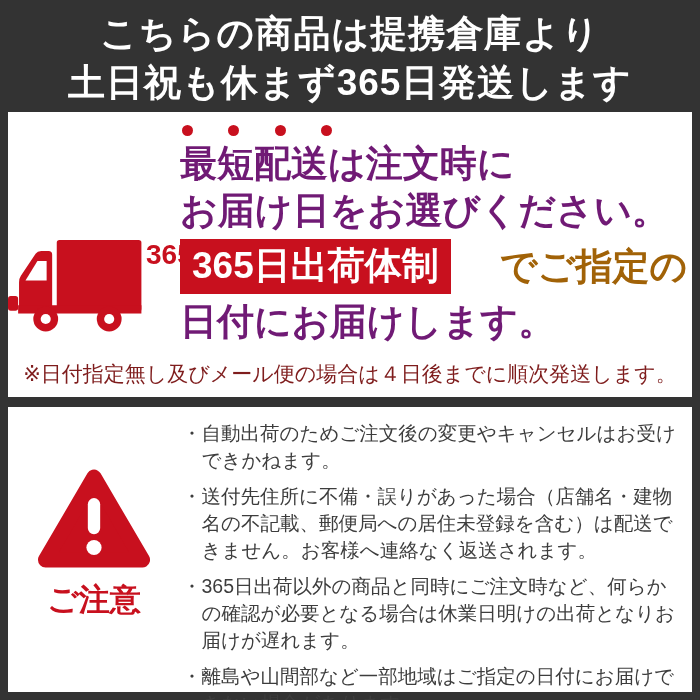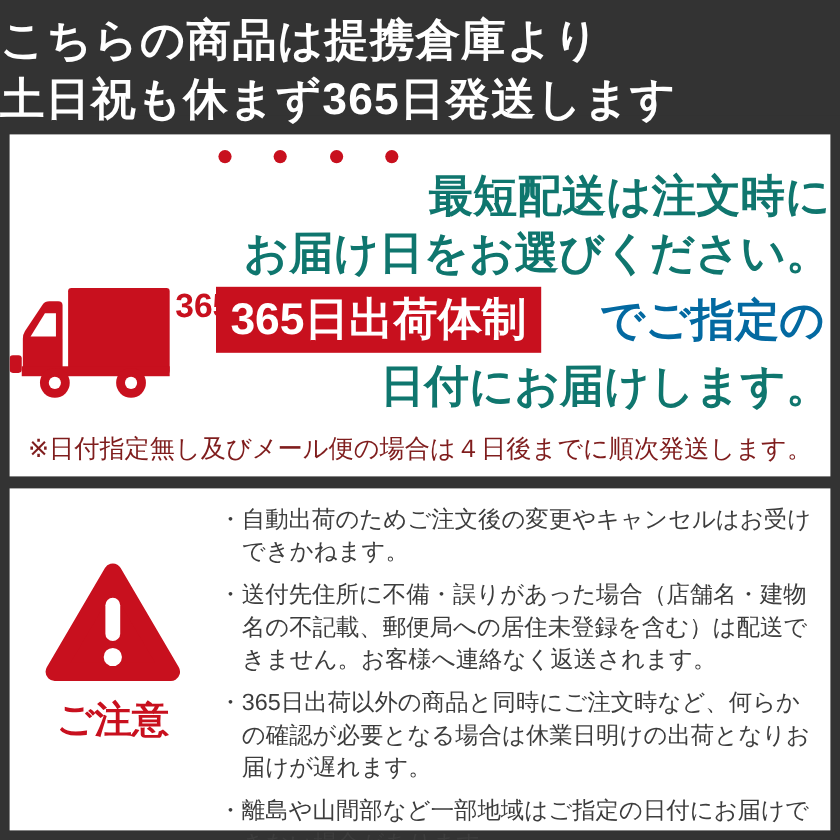--- a/index.html
+++ b/index.html
@@ -9,21 +9,21 @@
     font-family: "Liberation Sans", "DejaVu Sans", sans-serif;
     position: relative;
     overflow: hidden;
   }
 
   
   .banner {
     position: absolute; top: 0; left: 0; width: 700px; height: 96px;
     background: #333333;
     color: #ffffff;
-    text-align: left;
+    text-align: center;
     font-weight: bold;
   }
   .banner .line {
     font-size: 37px;
     line-height: 49px;
     letter-spacing: 1px;
     white-space: nowrap;
   }
   .banner .line1 { margin-top: 9px; }
 
@@ -51,32 +51,32 @@
   .emph-dots {
     width: 150px; height: 12px;
     display: flex; justify-content: space-between;
     margin: 0 0 3px 2px;
   }
   .emph-dots .dot {
     width: 11px; height: 11px; border-radius: 50%;
     background: #c8101e;
   }
   .red-line {
-    font-size: 37px; font-weight: bold; color: #0f766e;
-    line-height: 47px; white-space: nowrap; text-align: right;
+    font-size: 37px; font-weight: bold; color: #701a75;
+    line-height: 47px; white-space: nowrap;
   }
   .badge-row { display: flex; align-items: center; margin: 5px 0 4px 0; gap: 37px; }
   .badge {
     background: #c8101e; color: #ffffff;
     font-size: 37px; font-weight: bold;
     line-height: 44px; padding: 5px 12px 6px 12px;
     white-space: nowrap;
   }
   .badge-suffix {
-    font-size: 37px; font-weight: bold; color: #0369a1;
+    font-size: 37px; font-weight: bold; color: #a16207;
     margin-left: 12px; white-space: nowrap;
   }
   .p1-note {
     position: absolute; left: 0; right: 0; bottom: 9px;
     text-align: center;
     font-size: 21px; color: #7f1d1d; font-weight: 500;
     white-space: nowrap;
   }
 
   

